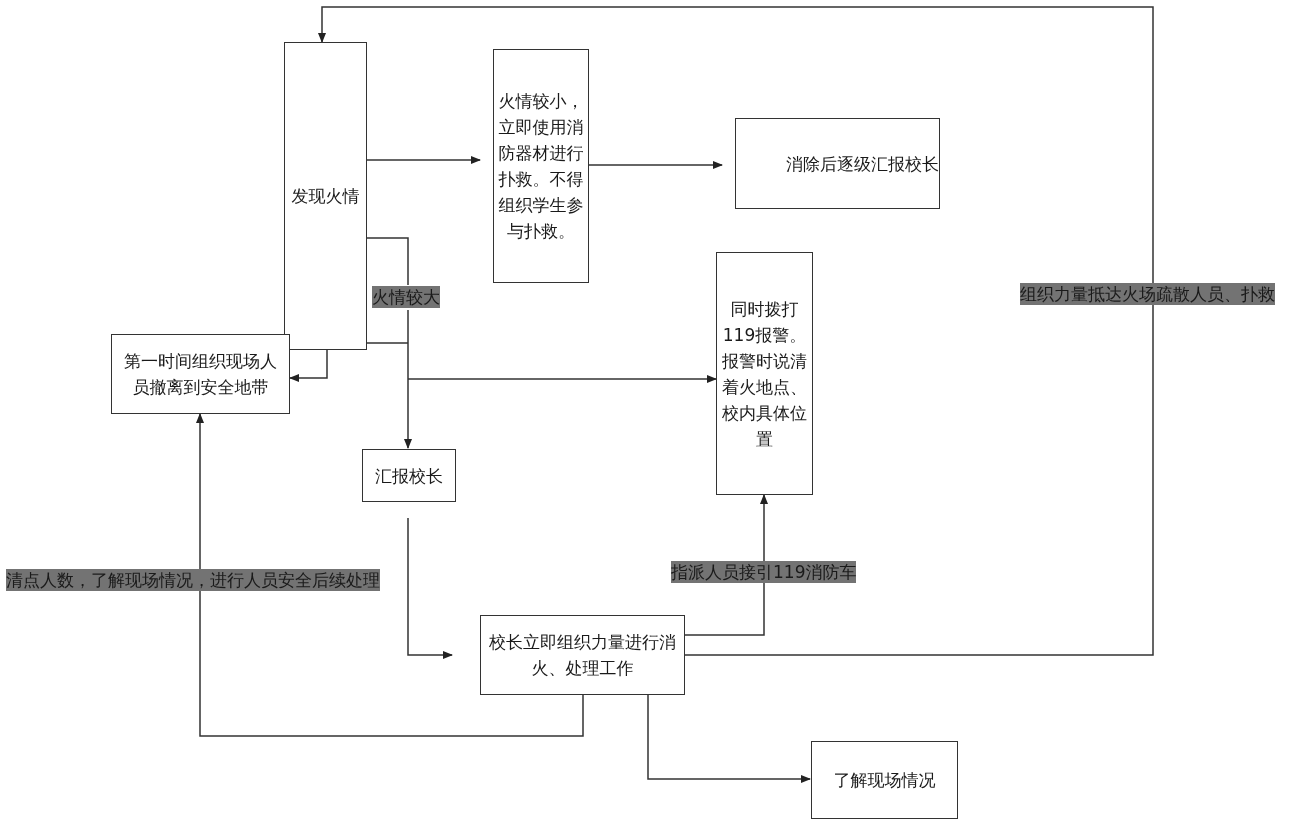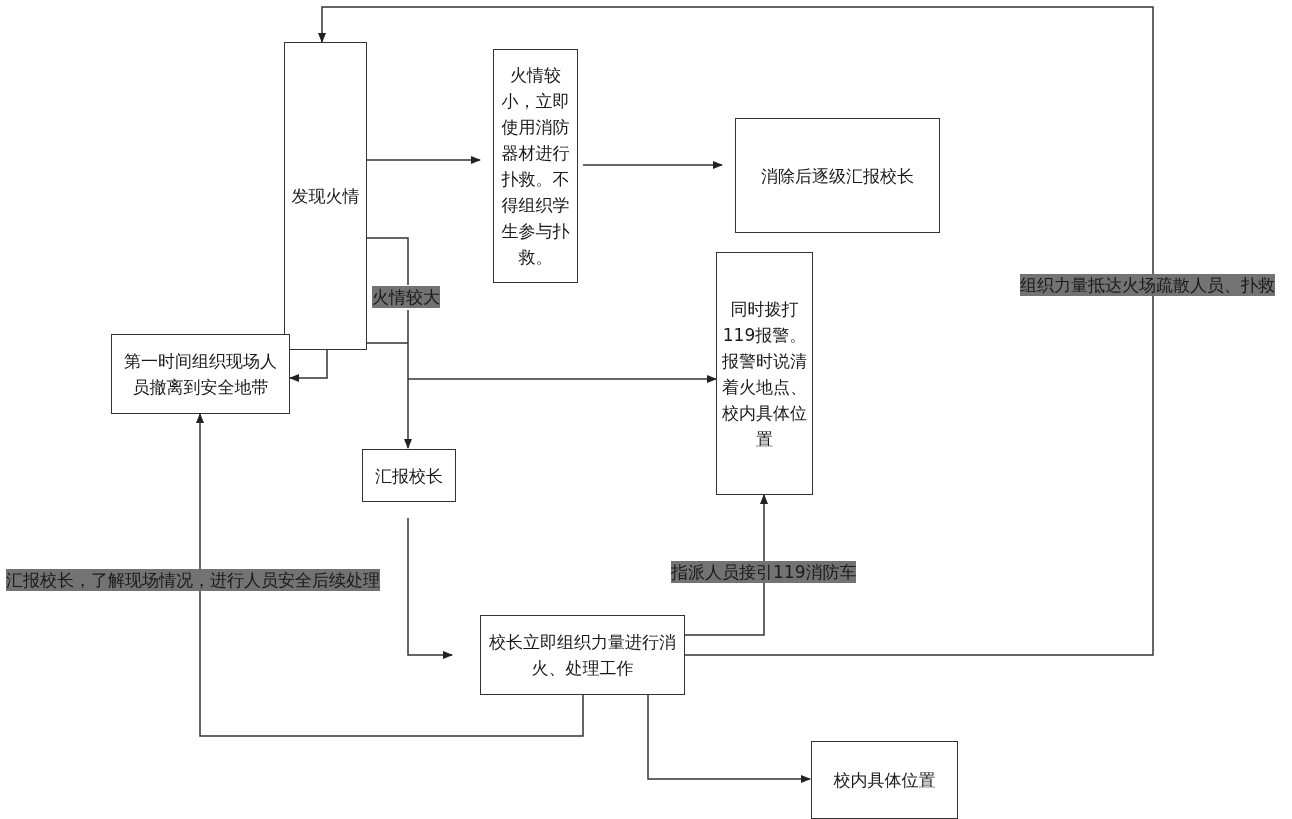--- a/index.html
+++ b/index.html
@@ -42,38 +42,38 @@
 
     <path d="M583,694 L583,736 L200,736 L200,414" marker-end="url(#arr)"></path>
 
     <path d="M648,694 L648,779 L810,779" marker-end="url(#arr)"></path>
   </g>
 </svg>
 
 <div class="node" style="left:284px;top:42px;width:83px;height:308px;">
   <span>发现火情</span>
 </div>
-<div class="node" style="left:493px;top:49px;width:85px;height:234px;padding:0 2px;">
+<div class="node" style="left:493px;top:49px;width:96px;height:234px;padding:0 2px;">
   <span>火情较小，立即使用消防器材进行扑救。不得组织学生参与扑救。</span>
 </div>
-<div class="node" style="left:735px;top:118px;width:205px;height:115px;">
+<div class="node" style="left:735px;top:118px;width:205px;height:91px;justify-content:flex-end;">
   <span>消除后逐级汇报校长</span>
 </div>
 <div class="node" style="left:716px;top:252px;width:97px;height:243px;padding:0 0;">
   <span>同时拨打119报警。报警时说清着火地点、校内具体位置</span>
 </div>
 <div class="node" style="left:111px;top:334px;width:179px;height:80px;padding:8px 6px;">
   <span>第一时间组织现场人员撤离到安全地带</span>
 </div>
 <div class="node" style="left:362px;top:449px;width:94px;height:53px;">
   <span>汇报校长</span>
 </div>
 <div class="node" style="left:480px;top:615px;width:205px;height:80px;padding:16px 4px;">
   <span>校长立即组织力量进行消火、处理工作</span>
 </div>
 <div class="node" style="left:811px;top:741px;width:147px;height:78px;">
-  <span>校内具体位置</span>
+  <span>了解现场情况</span>
 </div>
 
 <div class="lbl" style="left:372px;top:286px;">火情较大</div>
-<div class="lbl" style="left:1020px;top:274px;">组织力量抵达火场疏散人员、扑救</div>
+<div class="lbl" style="left:1020px;top:283px;">组织力量抵达火场疏散人员、扑救</div>
 <div class="lbl" style="left:652px;top:561px;margin-left:19px;">指派人员接引119消防车</div>
-<div class="lbl" style="left:6px;top:569px;">汇报校长，了解现场情况，进行人员安全后续处理</div>
+<div class="lbl" style="left:6px;top:569px;">清点人数，了解现场情况，进行人员安全后续处理</div>
 
 </body></html>

